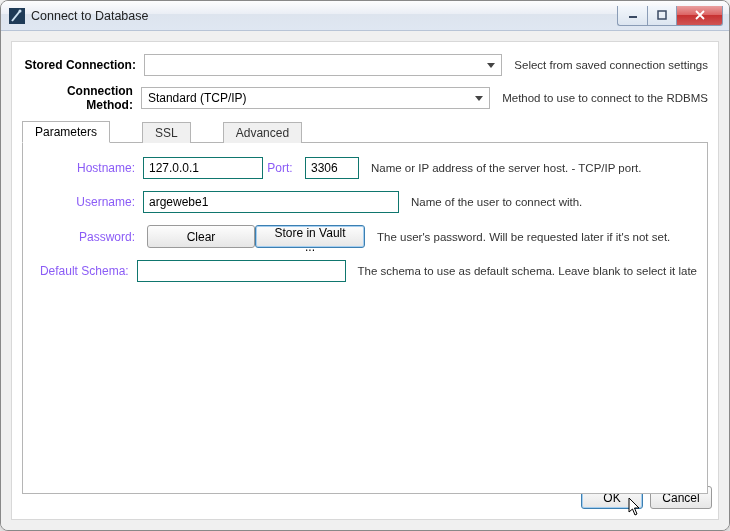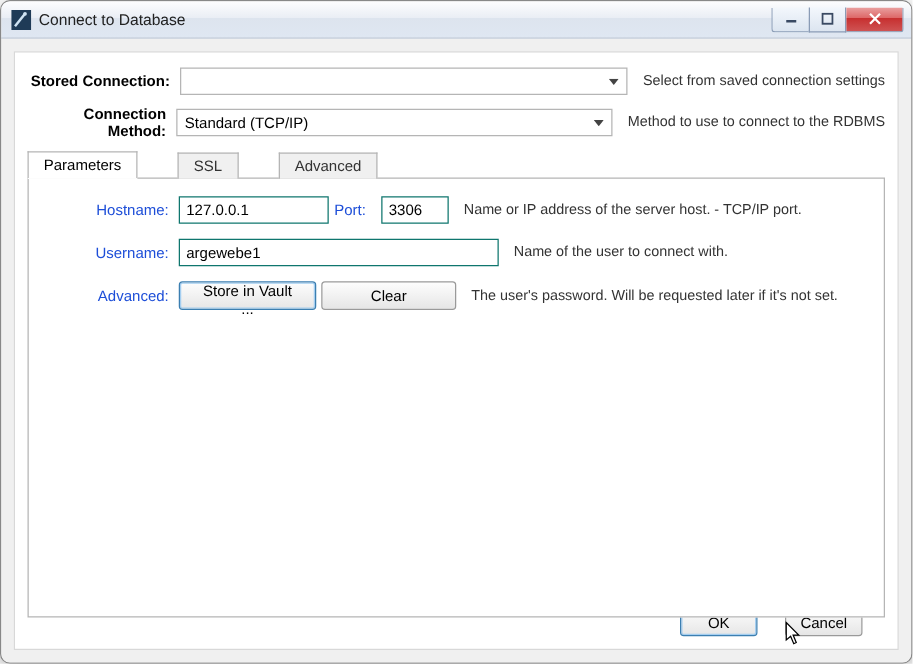--- a/index.html
+++ b/index.html
@@ -148,21 +148,21 @@
   }
   .param-row {
     display: flex;
     align-items: center;
     margin-bottom: 12px;
   }
   .param-row .plbl {
     width: 110px;
     text-align: right;
     padding-right: 8px;
-    color: #1d4ed8;
+    color: #8b5cf6;
   }
   input.txt {
     height: 22px;
     border: 1px solid #0f766e;
     padding: 0 5px;
     font-family: inherit;
     font-size: 12px;
     background: #fff;
   }
   .btn {
@@ -180,24 +180,24 @@
     box-shadow: 0 0 0 1px #a4cef0 inset;
   }
   .help {
     margin-left: 12px;
     color: #333;
     font-size: 11.5px;
     white-space: nowrap;
   }
   .footer-btns {
     position: absolute;
-    right: 28px;
+    right: 6px;
     bottom: 10px;
     display: flex;
-    gap: 22px;
+    gap: 7px;
   }
   .footer-btns .btn { min-width: 62px; padding: 0 10px; position:relative;}
   .cursor {
     position: absolute;
     width: 14px; height: 20px;
     pointer-events: none;
   }
 </style>
 </head>
 <body>
@@ -277,26 +277,31 @@
             <div class="help">Name or IP address of the server host. - TCP/IP port.</div>
           </div>
 
           <div class="param-row">
             <div class="plbl">Username:</div>
             <input class="txt" style="width: 256px;" value="argewebe1">
             <div class="help">Name of the user to connect with.</div>
           </div>
 
           <div class="param-row">
-            <div class="plbl">Advanced:</div>
+            <div class="plbl">Password:</div>
+            <button class="btn" style="width:108px;margin-left:4px">Clear</button>
             <button class="btn focus" style="width:110px">Store in Vault ...</button>
-            <button class="btn" style="width:108px;margin-left:4px">Clear</button>
             <div class="help">The user's password. Will be requested later if it's not set.</div>
           </div>
 
+          <div class="param-row">
+            <div class="plbl">Default Schema:</div>
+            <input class="txt" style="width: 222px;" value="">
+            <div class="help">The schema to use as default schema. Leave blank to select it late</div>
+          </div>
 
         </div>
       </div>
 
       <div class="footer-btns">
         <button class="btn focus">OK</button>
         <button class="btn">Cancel</button>
       </div>
 
       <span class="cursor" style="right:76px;bottom:2px">

